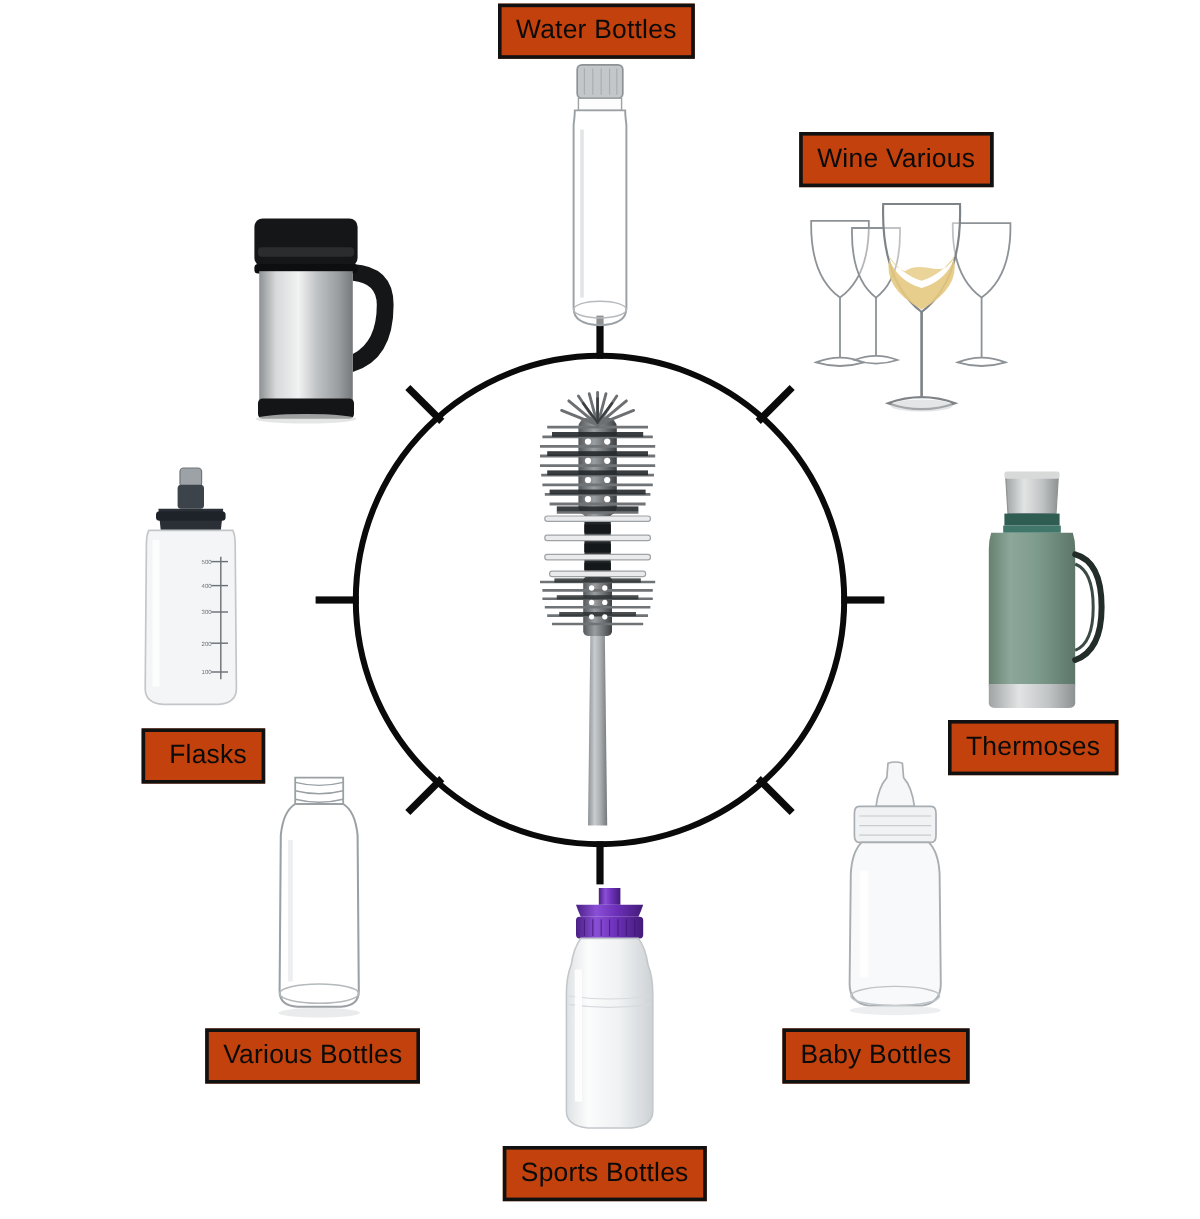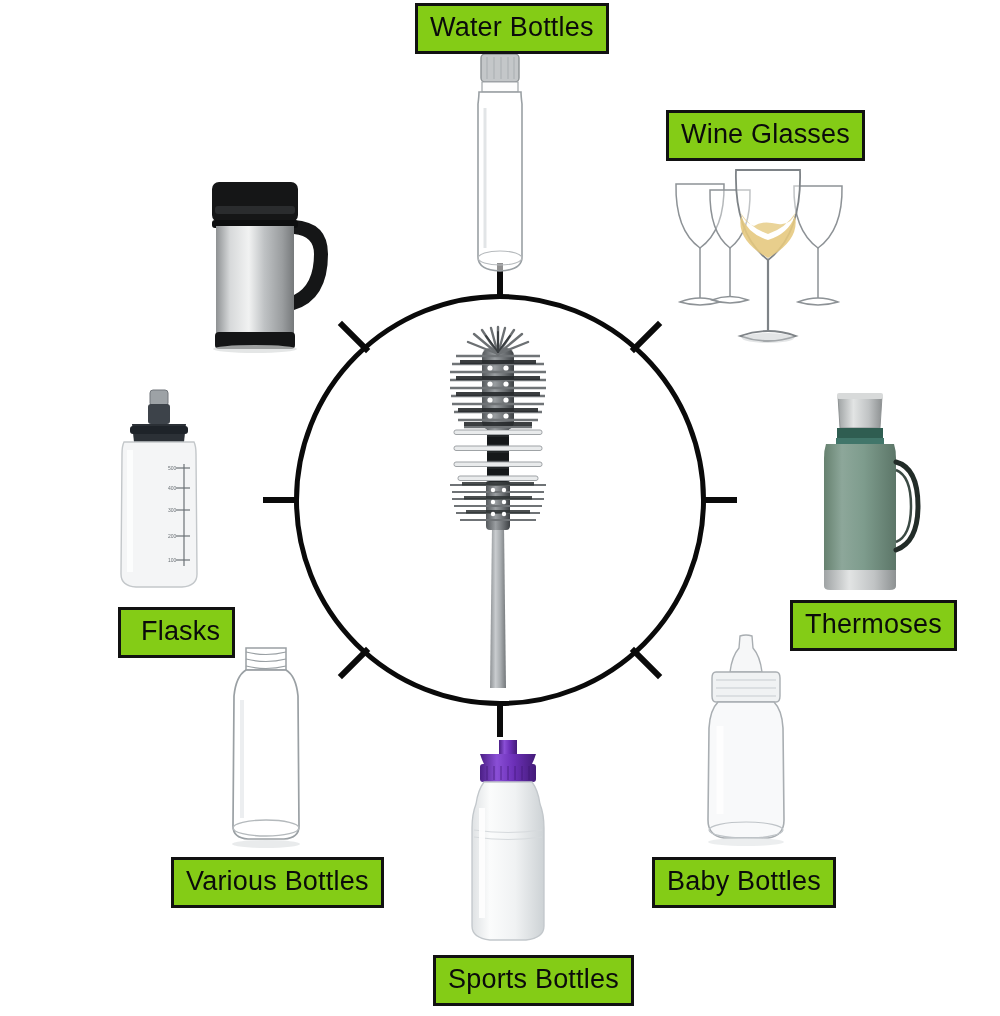--- a/index.html
+++ b/index.html
@@ -15,26 +15,26 @@
     position: relative;
     width: 1000px;
     height: 1016px;
     background: #ffffff;
     overflow: hidden;
   }
 
   
   .label-box {
     position: absolute;
-    background: #84cc16;
+    background: #c2410c;
     border: 3px solid #111111;
     color: #0b0b0b;
     font-family: "Liberation Sans", sans-serif;
     font-weight: 400;
-    font-size: 27px;
+    font-size: 22px;
     line-height: 1;
     letter-spacing: 0.2px;
     padding: 8px 12px 10px 12px;
     white-space: nowrap;
     box-sizing: border-box;
     z-index: 40;
   }
 
   
   .target {
@@ -406,20 +406,20 @@
       </g>
 
       <path d="M24 68 Q16 76 15 94 L14 186 Q14 202 30 204 L74 204 Q90 202 90 186 L89 94 Q88 76 80 68 Z" fill="#f7f8f9" fill-opacity="0.9" stroke="#a9aeb2" stroke-width="1.6"></path>
       <ellipse cx="52" cy="196" rx="37" ry="8" fill="none" stroke="#bfc4c8" stroke-width="1.2"></ellipse>
       <line x1="26" y1="92" x2="26" y2="180" stroke="#ffffff" stroke-width="7" opacity="0.95"></line>
       <ellipse cx="52" cy="208" rx="38" ry="4" fill="#dfe2e5" opacity="0.6"></ellipse>
     </svg>
   </div>
 
   <div class="label-box" style="left:415px; top:3px;">Water Bottles</div>
-  <div class="label-box" style="left:666px; top:110px;">Wine Glasses</div>
+  <div class="label-box" style="left:666px; top:110px;">Wine Various</div>
   <div class="label-box" style="left:118px; top:607px;padding-left:20px;">Flasks</div>
   <div class="label-box" style="left:790px; top:600px;">Thermoses</div>
   <div class="label-box" style="left:171px; top:857px;">Various Bottles</div>
   <div class="label-box" style="left:652px; top:857px;">Baby Bottles</div>
-  <div class="label-box" style="left:433px; top:955px;">Sports Bottles</div>
+  <div class="label-box" style="left:419px; top:955px;">Sports Bottles</div>
 
 </div>
 
 </body></html>

